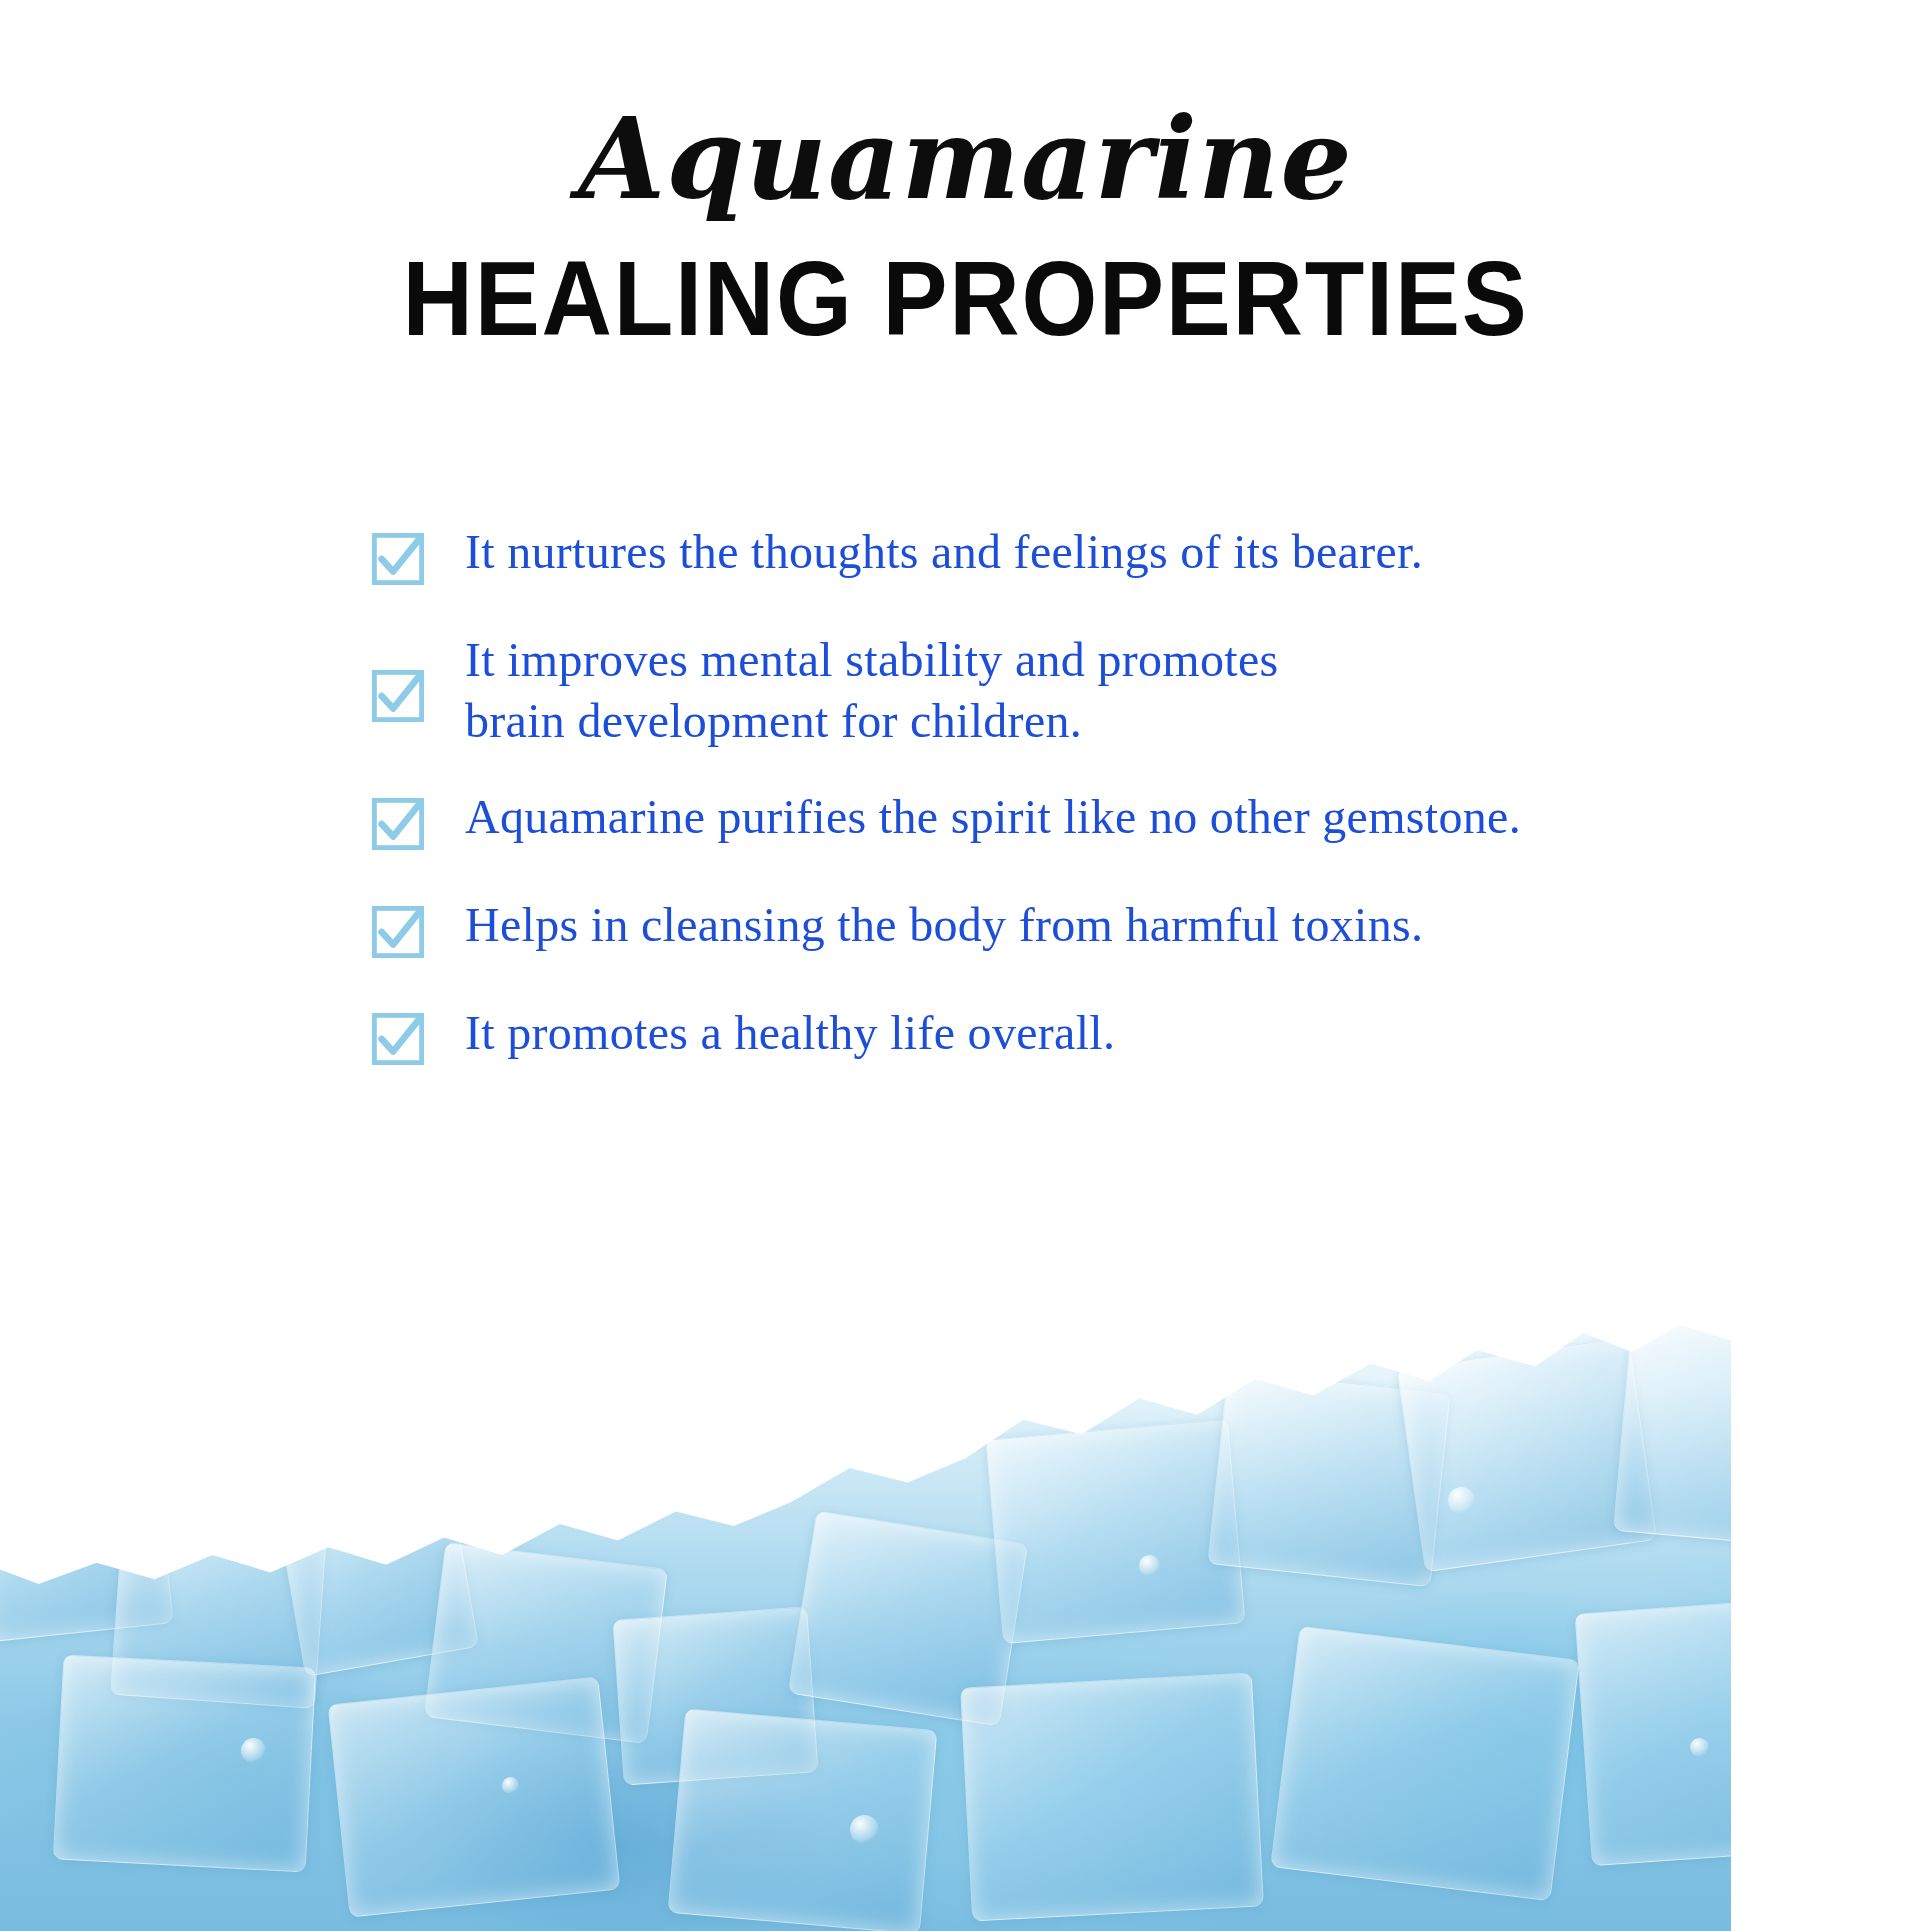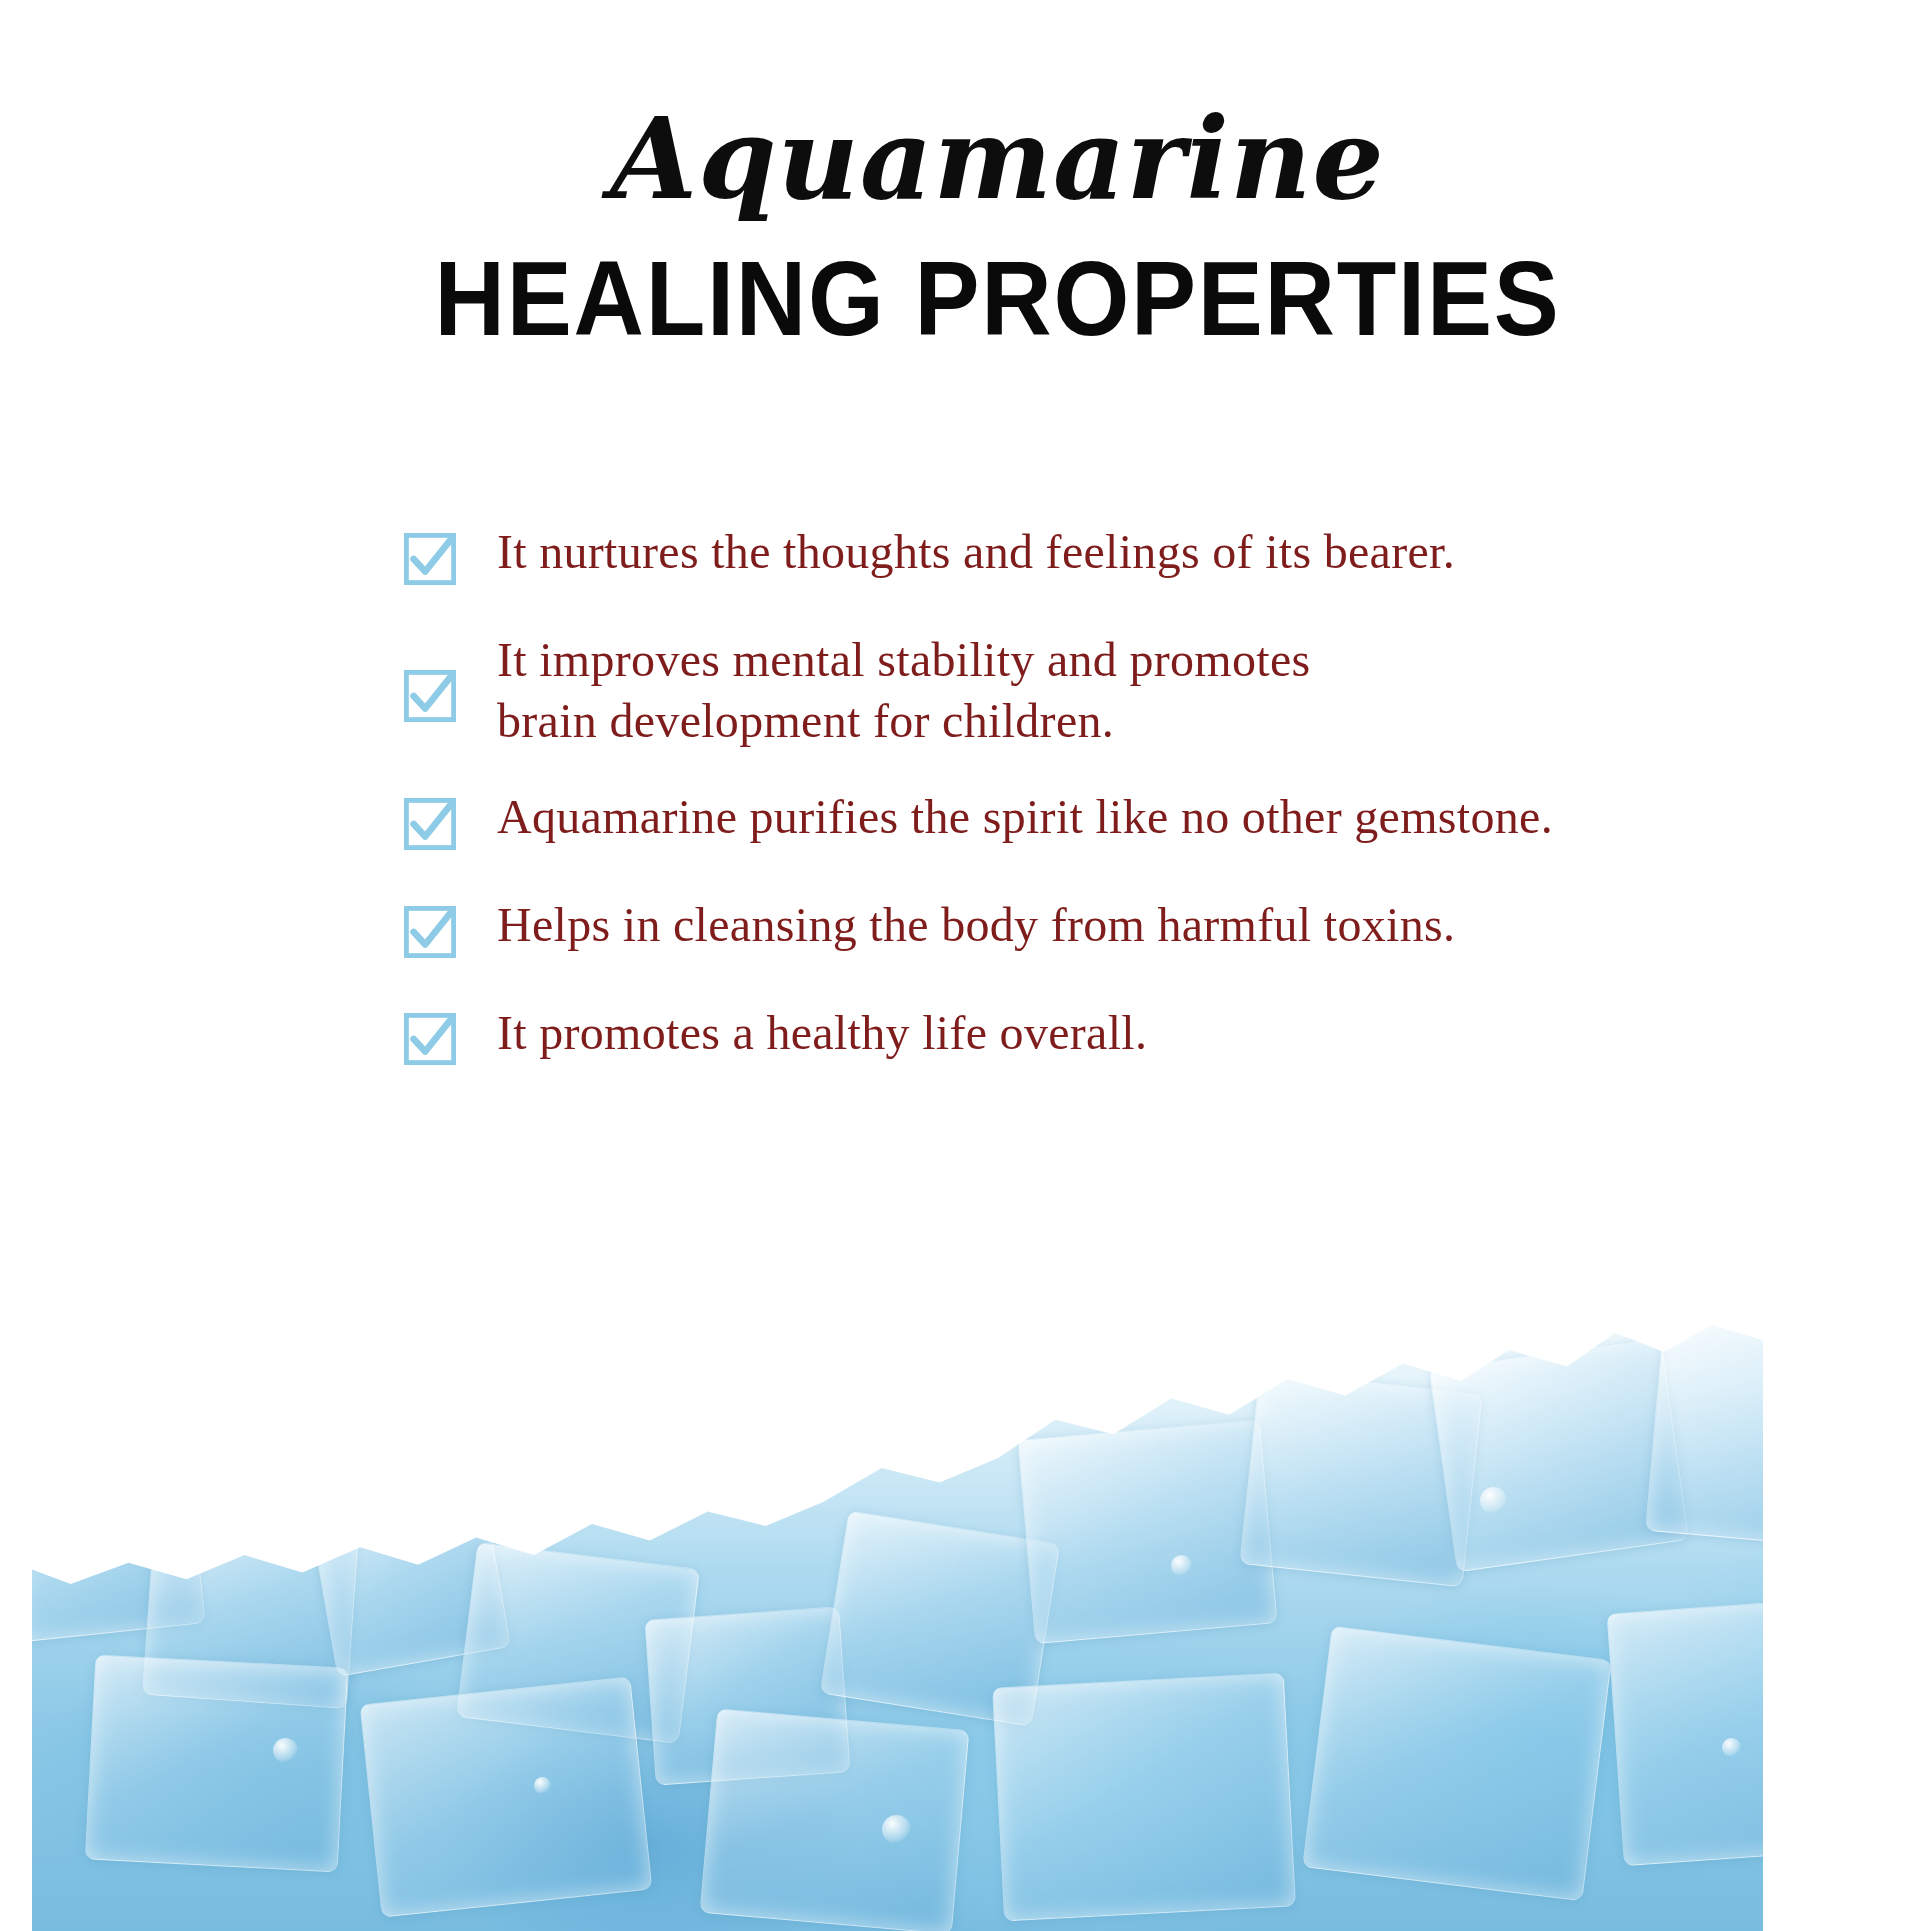--- a/index.html
+++ b/index.html
@@ -14,21 +14,20 @@
     overflow: hidden;
     position: relative;
   }
 
   .poster {
     position: relative;
     width: 1731px;
     height: 1931px;
     background: #ffffff;
     overflow: hidden;
-    margin-left: 32px;
   }
 
   
   .title-block {
     position: absolute;
     top: 97px;
     left: 0;
     width: 1931px;
     text-align: center;
   }
@@ -78,21 +77,21 @@
     margin-right: 41px;
     position: relative;
   }
   .checkbox svg {
     display: block;
   }
   .item-text {
     font-family: "Liberation Serif", serif;
     font-size: 48px;
     line-height: 1.28;
-    color: #7f1d1d;
+    color: #1d4ed8;
     letter-spacing: 0.3px;
     white-space: pre-line;
   }
 
   
   .ice {
     position: absolute;
     left: 0;
     bottom: 0;
     width: 1931px;

